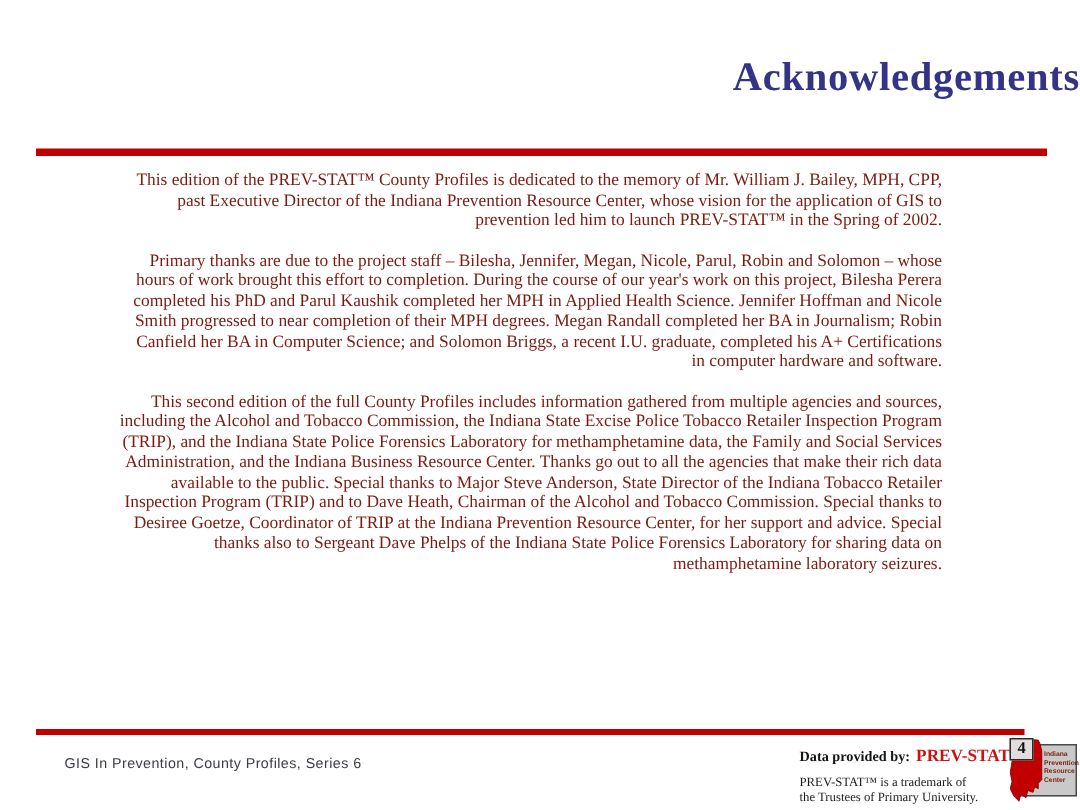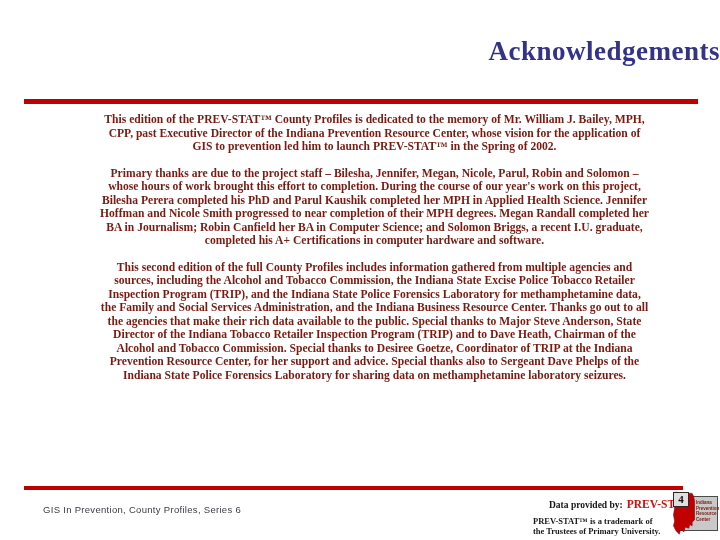--- a/index.html
+++ b/index.html
@@ -25,56 +25,56 @@
 
   .rule {
     position: absolute;
     background: #c00000;
   }
   .rule-top  { left: 24px; top: 99px;  width: 674px; height: 5px; }
   .rule-bottom { left: 24px; top: 486px; width: 659px; height: 4px; }
 
   .body-text {
     position: absolute;
-    left: 100px; top: 113px; width: 549px;
+    left: 79px; top: 113px; width: 549px;
     font-family: "Liberation Serif", serif;
     font-size: 11.6px;
-    font-weight: bold;
+    font-weight: normal;
     line-height: 13.5px;
     color: #7a1a10;
-    text-align: center;
+    text-align: right;
   }
   .body-text p { margin: 0 0 13px 0; }
 
   .footer-left {
     position: absolute;
     left: 43px; top: 504px;
     font-family: "Liberation Sans", sans-serif;
     font-size: 9.5px;
     color: #3c3c46;
     letter-spacing: 0.3px;
   }
 
   .footer-right {
     position: absolute;
     left: 533px; top: 494px; width: 140px;
   }
   .data-provided-line { white-space: nowrap; }
   .data-provided-label {
     font-family: "Liberation Serif", serif;
-    font-size: 9.5px; font-weight: bold; color: #141414; margin-left: 16px;
+    font-size: 9.5px; font-weight: bold; color: #141414;
   }
   .brand {
     font-family: "Liberation Serif", serif;
     font-size: 11.5px; font-weight: bold; color: #cc1111;
   }
   .trademark-note {
     margin-top: 4px;
     font-family: "Liberation Serif", serif;
-    font-size: 8.5px; font-weight: bold;
+    font-size: 8.5px; font-weight: normal;
     line-height: 10px;
     color: #1a1a1a;
     white-space: nowrap;
   }
 
   .logo-cluster { position: absolute; left: 670px; top: 491px; width: 50px; height: 49px; }
   .logo-box {
     position: absolute; left: 9px; top: 5px;
     width: 39px; height: 35px;
     background: #c9c9c9;

